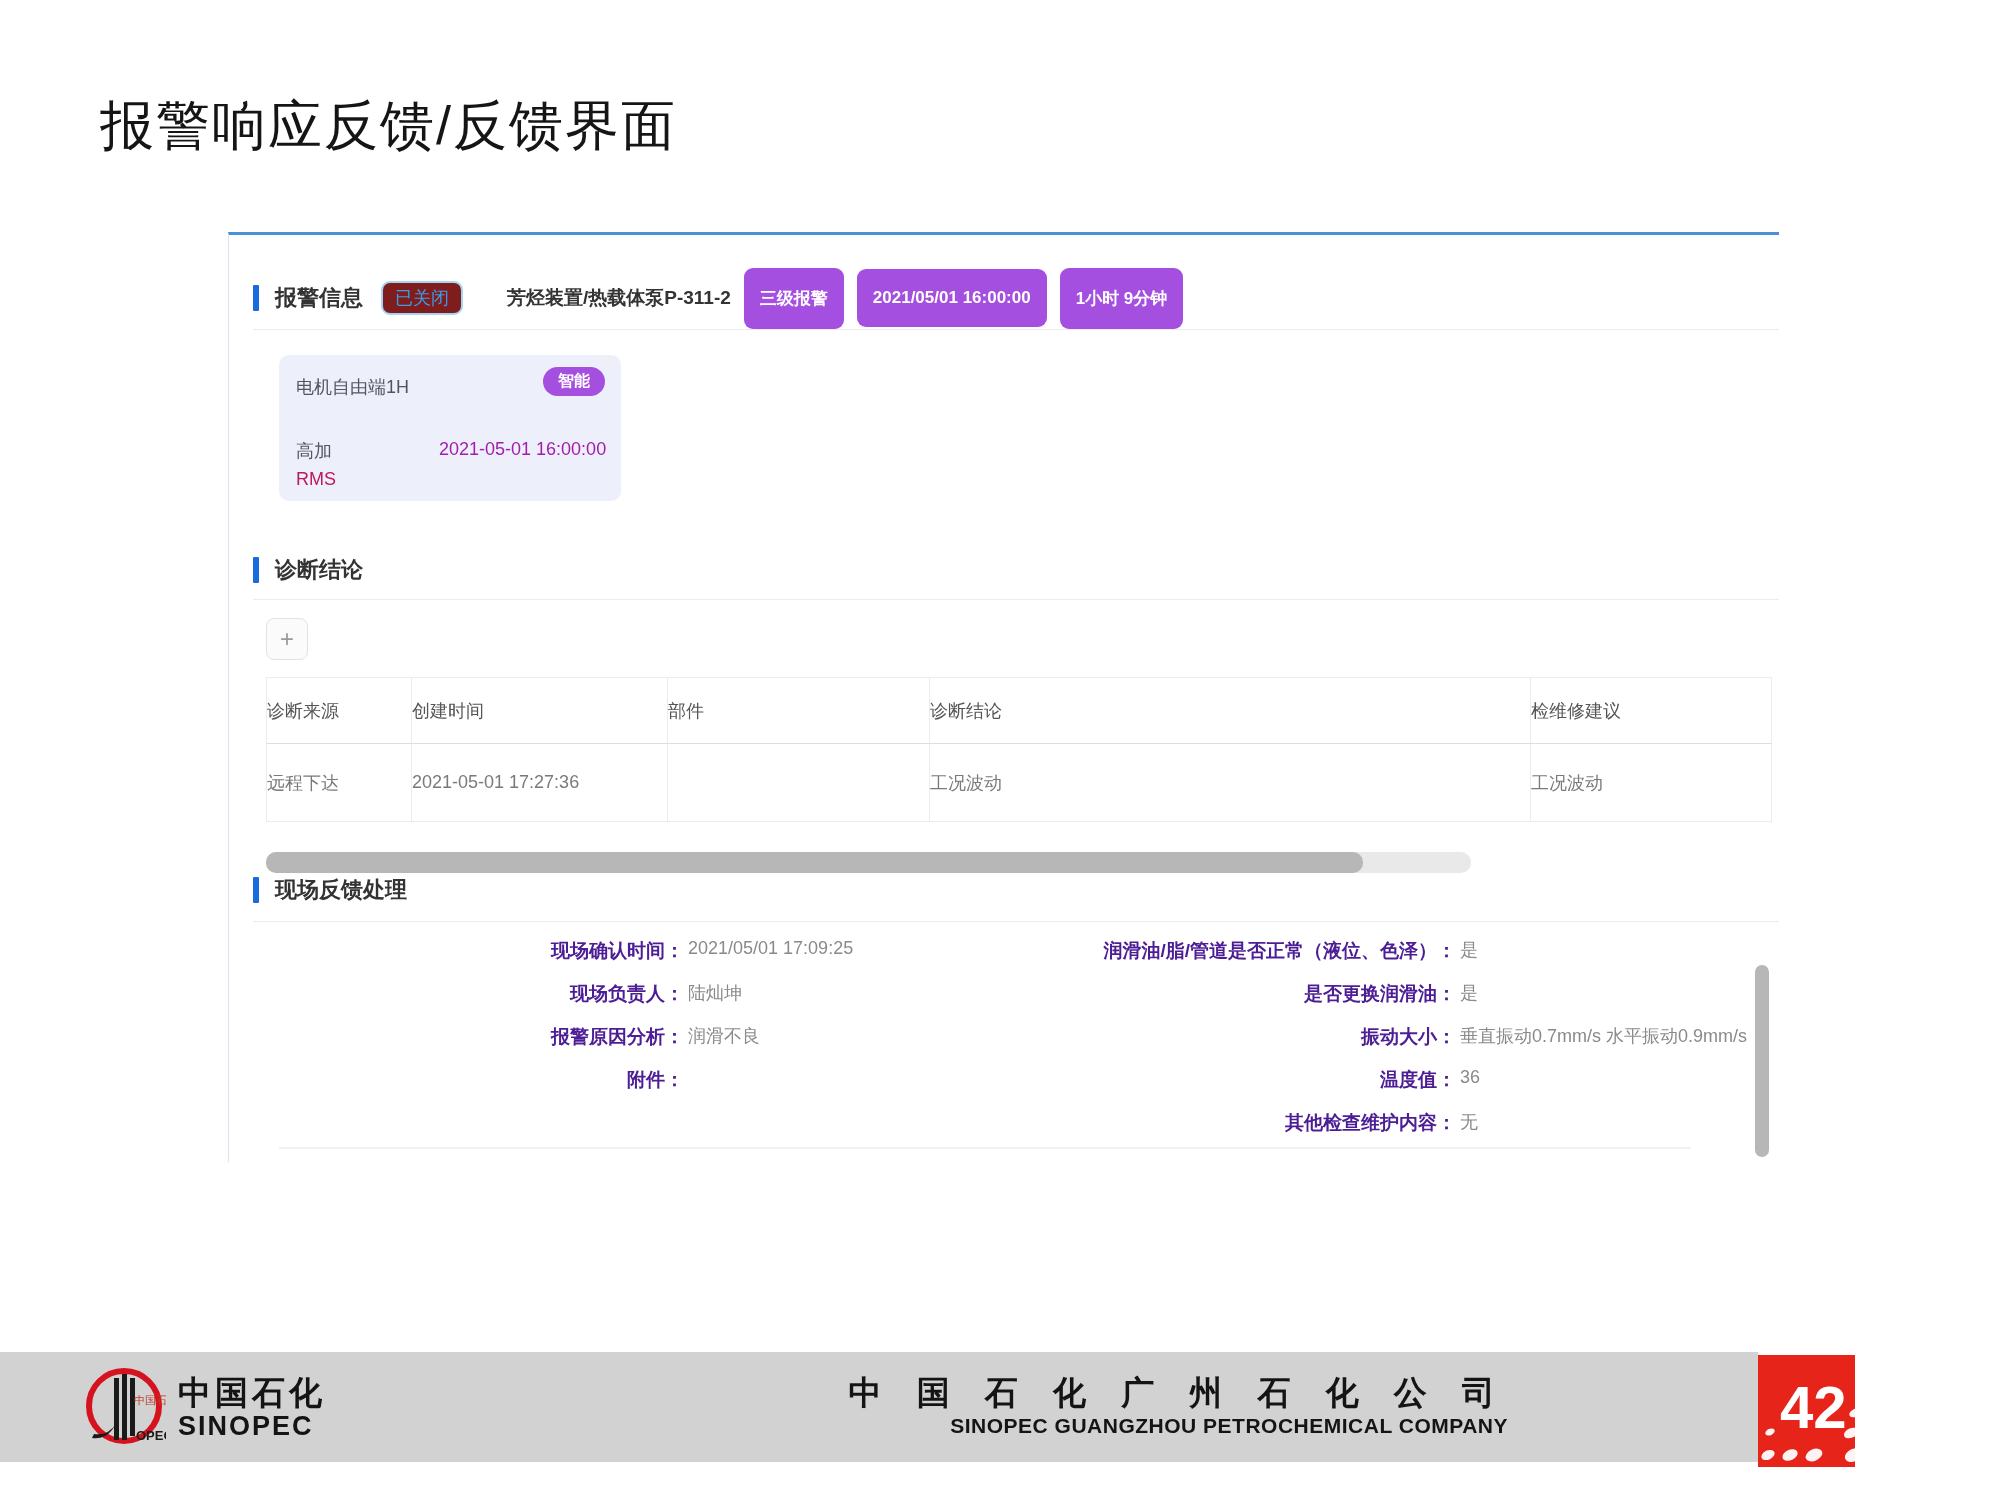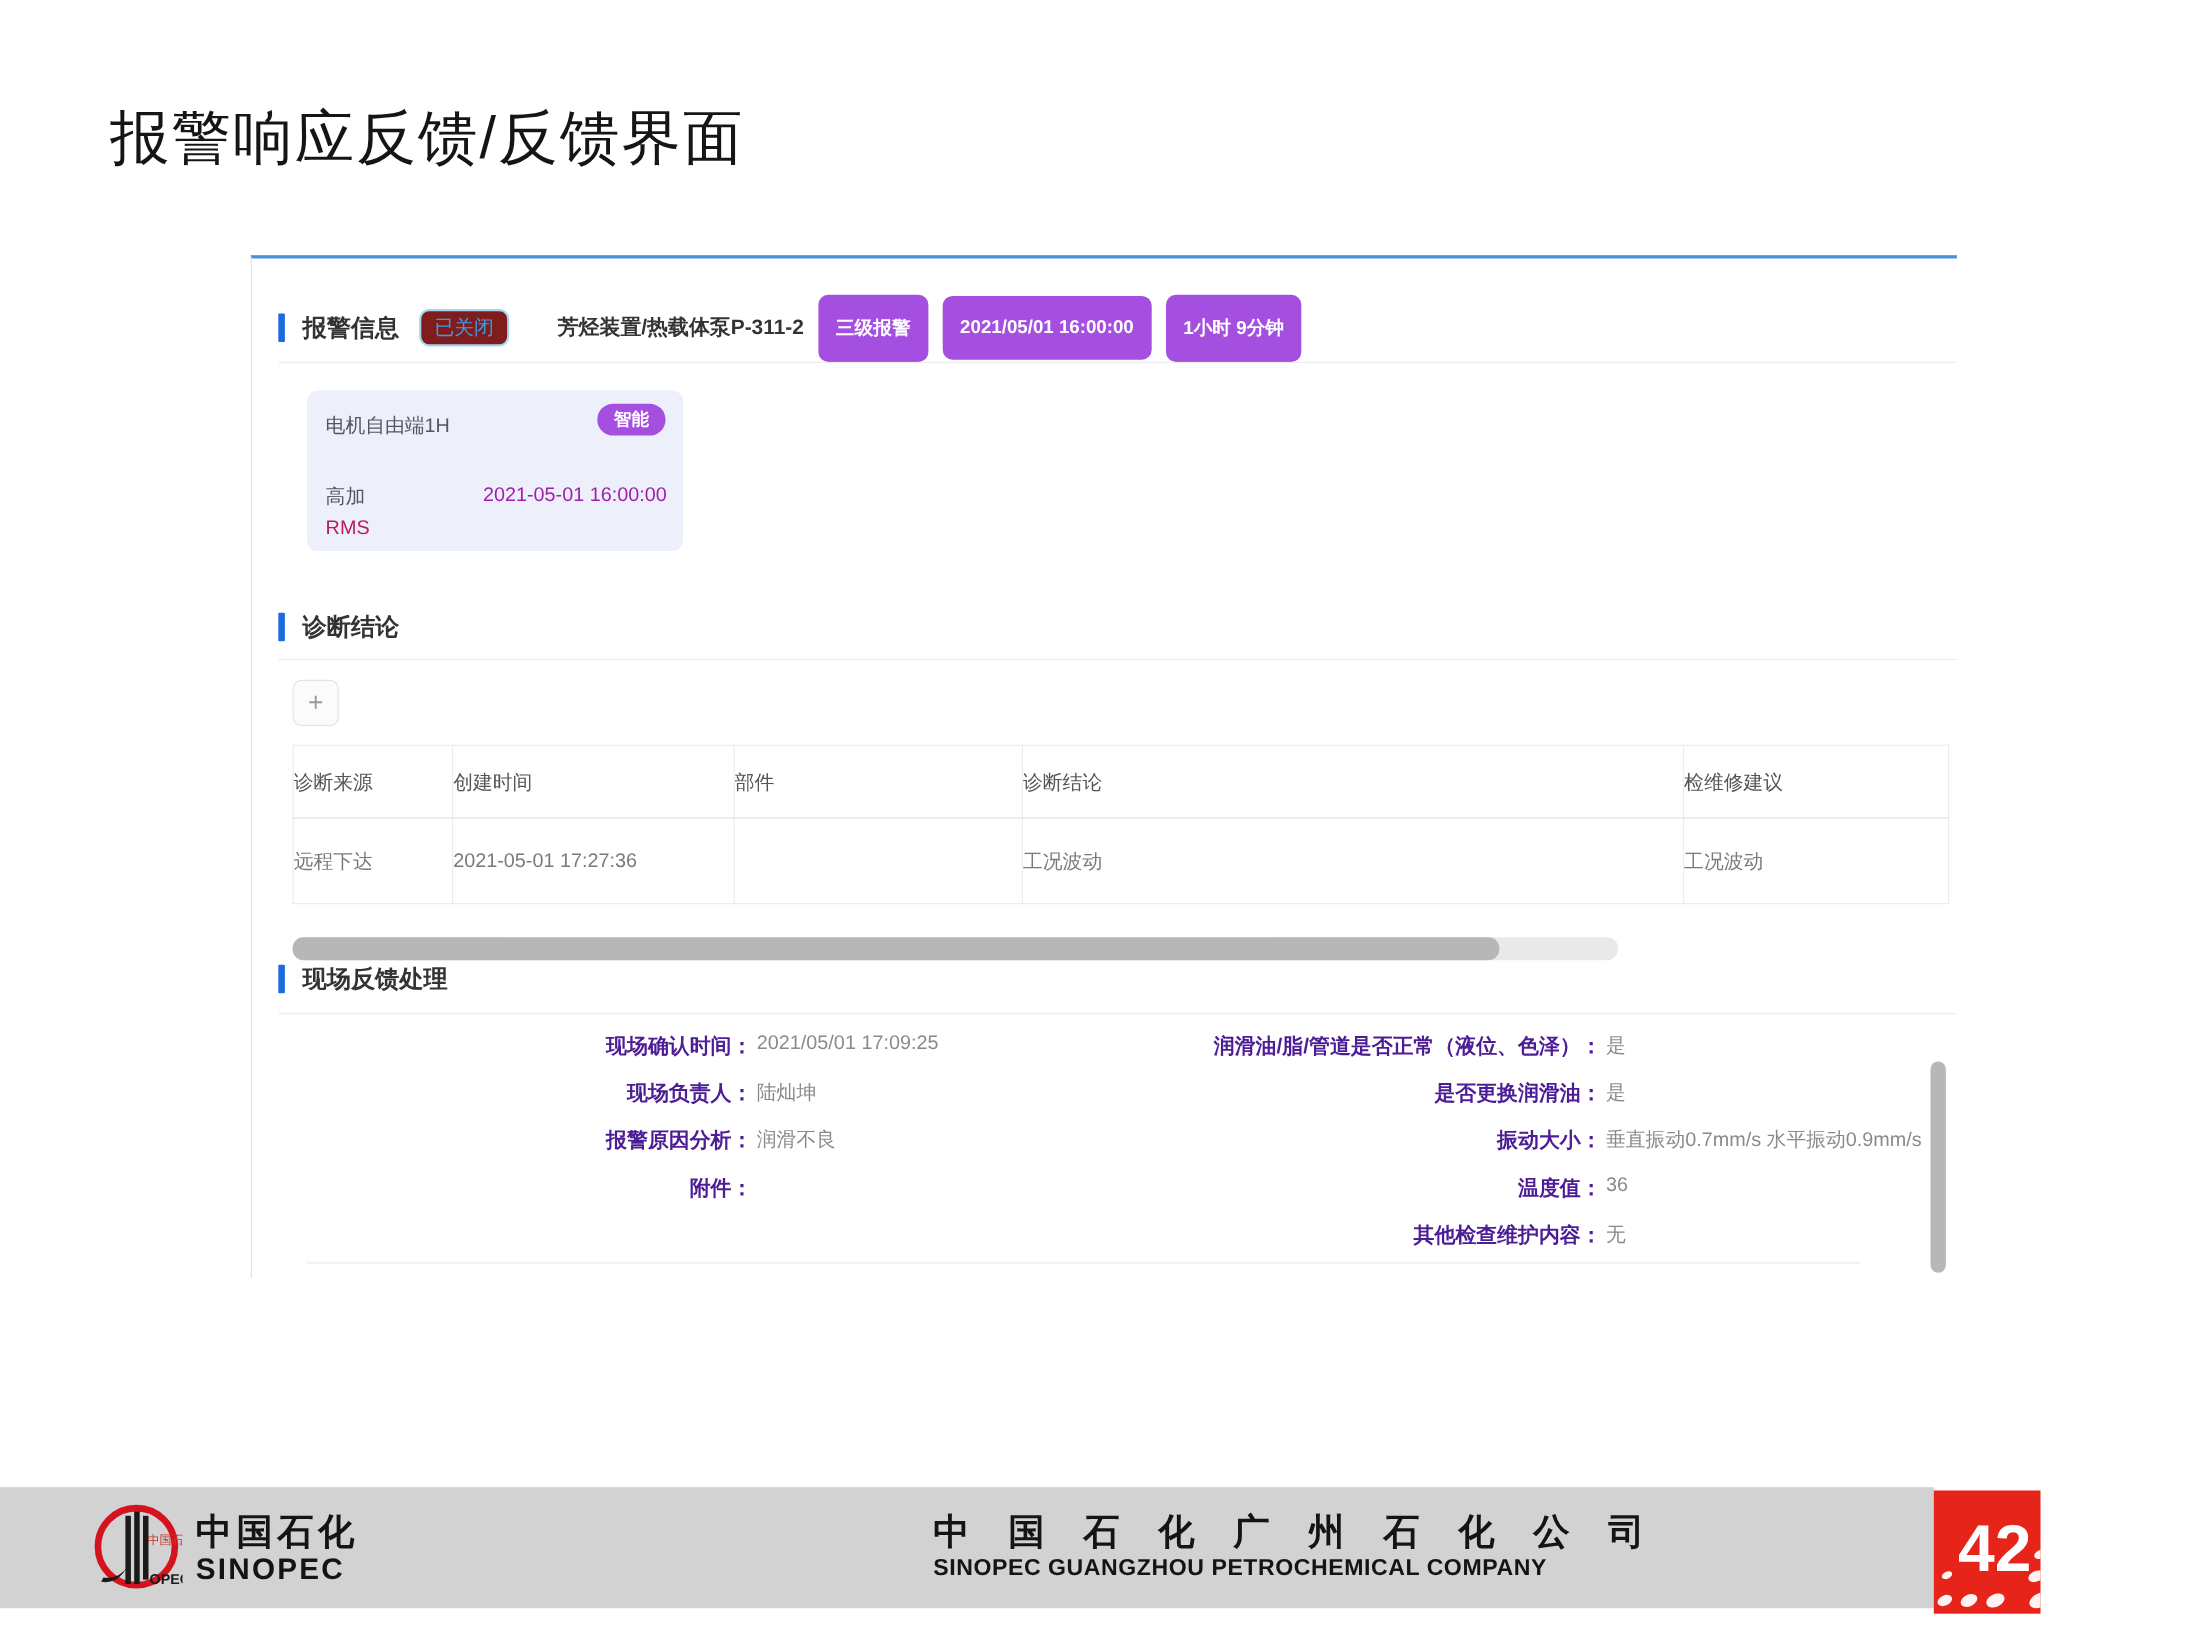--- a/index.html
+++ b/index.html
@@ -59,21 +59,21 @@
   .col-left .flabel { width:405px; }
   .col-right { left:772px; top:703px; }
   .col-right .flabel { width:455px; }
 
   
   .footer-bar { position:absolute; left:0; top:1352px; width:1758px; height:110px; background:#d2d2d2; }
   .logo-wrap { position:absolute; left:78px; top:12px; display:flex; align-items:center; }
   .logo-text { margin-left:12px; color:#141414; }
   .logo-text .cn { font-size:33px; font-weight:bold; letter-spacing:4px; line-height:36px; }
   .logo-text .en { font-size:27px; font-weight:bold; letter-spacing:2px; line-height:30px; }
-  .company-wrap { position:absolute; right:250px; top:22px; color:#141414; }
+  .company-wrap { position:absolute; right:250px; top:22px; text-align:right; color:#141414; }
   .company-wrap .cn { font-size:33px; font-weight:bold; letter-spacing:13px; line-height:38px; white-space:nowrap; }
   .company-wrap .en { font-size:21px; font-weight:bold; letter-spacing:0.5px; line-height:28px; white-space:nowrap; }
 
   .page-block { position:absolute; left:1758px; top:1355px; width:175px; height:112px; background:#e6241a; overflow:hidden; }
   .page-num { position:absolute; left:22px; top:18px; font-size:60px; font-weight:bold; color:#fff; z-index:2; }
   .page-block svg { position:absolute; left:0; top:0; z-index:1; }
 </style>
 </head>
 <body>
 

